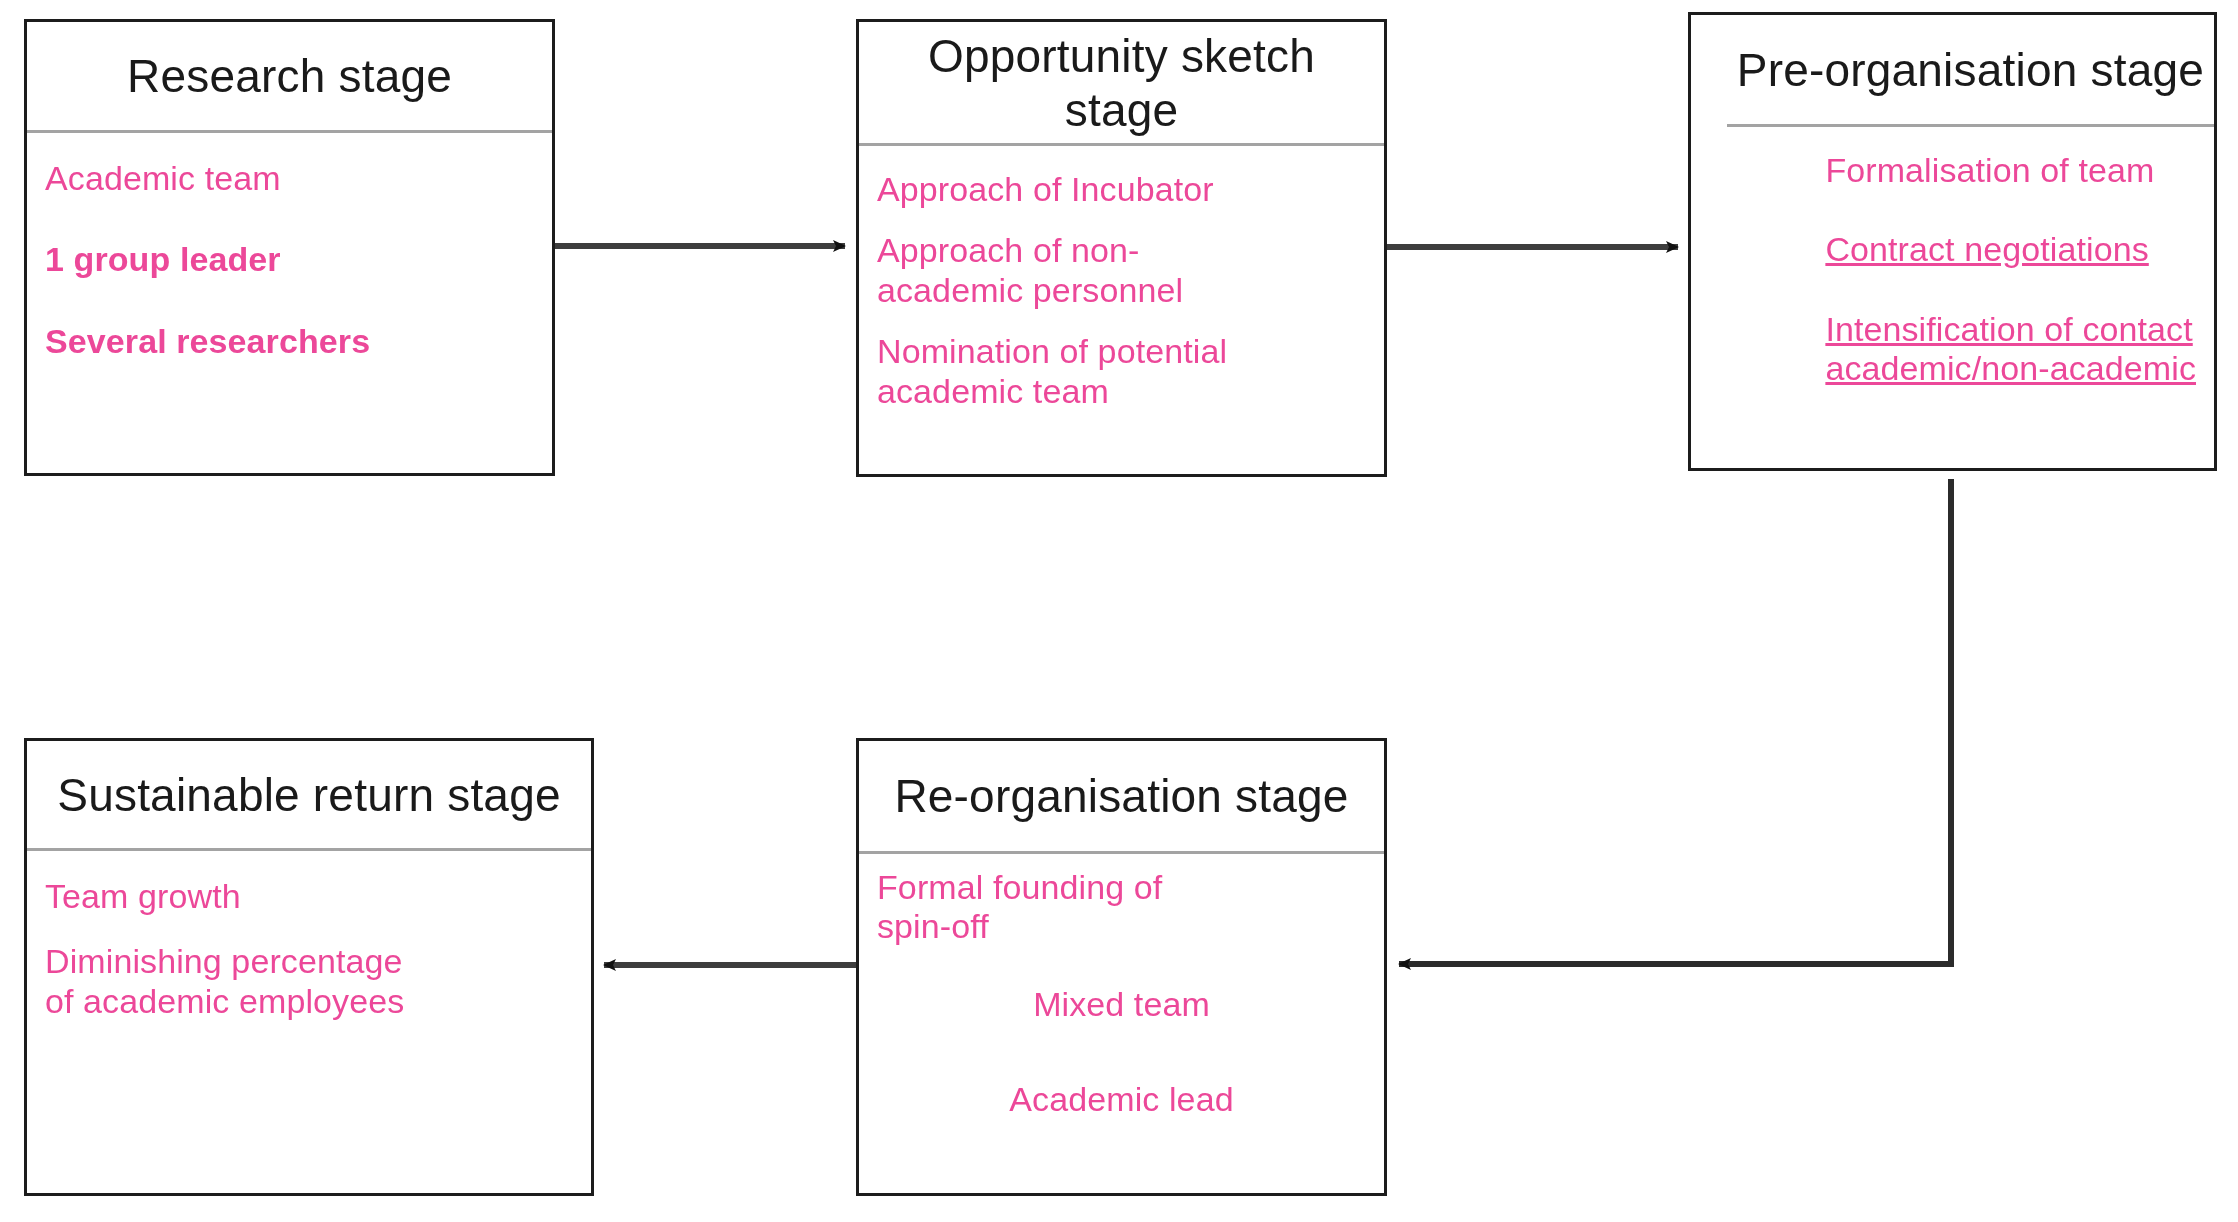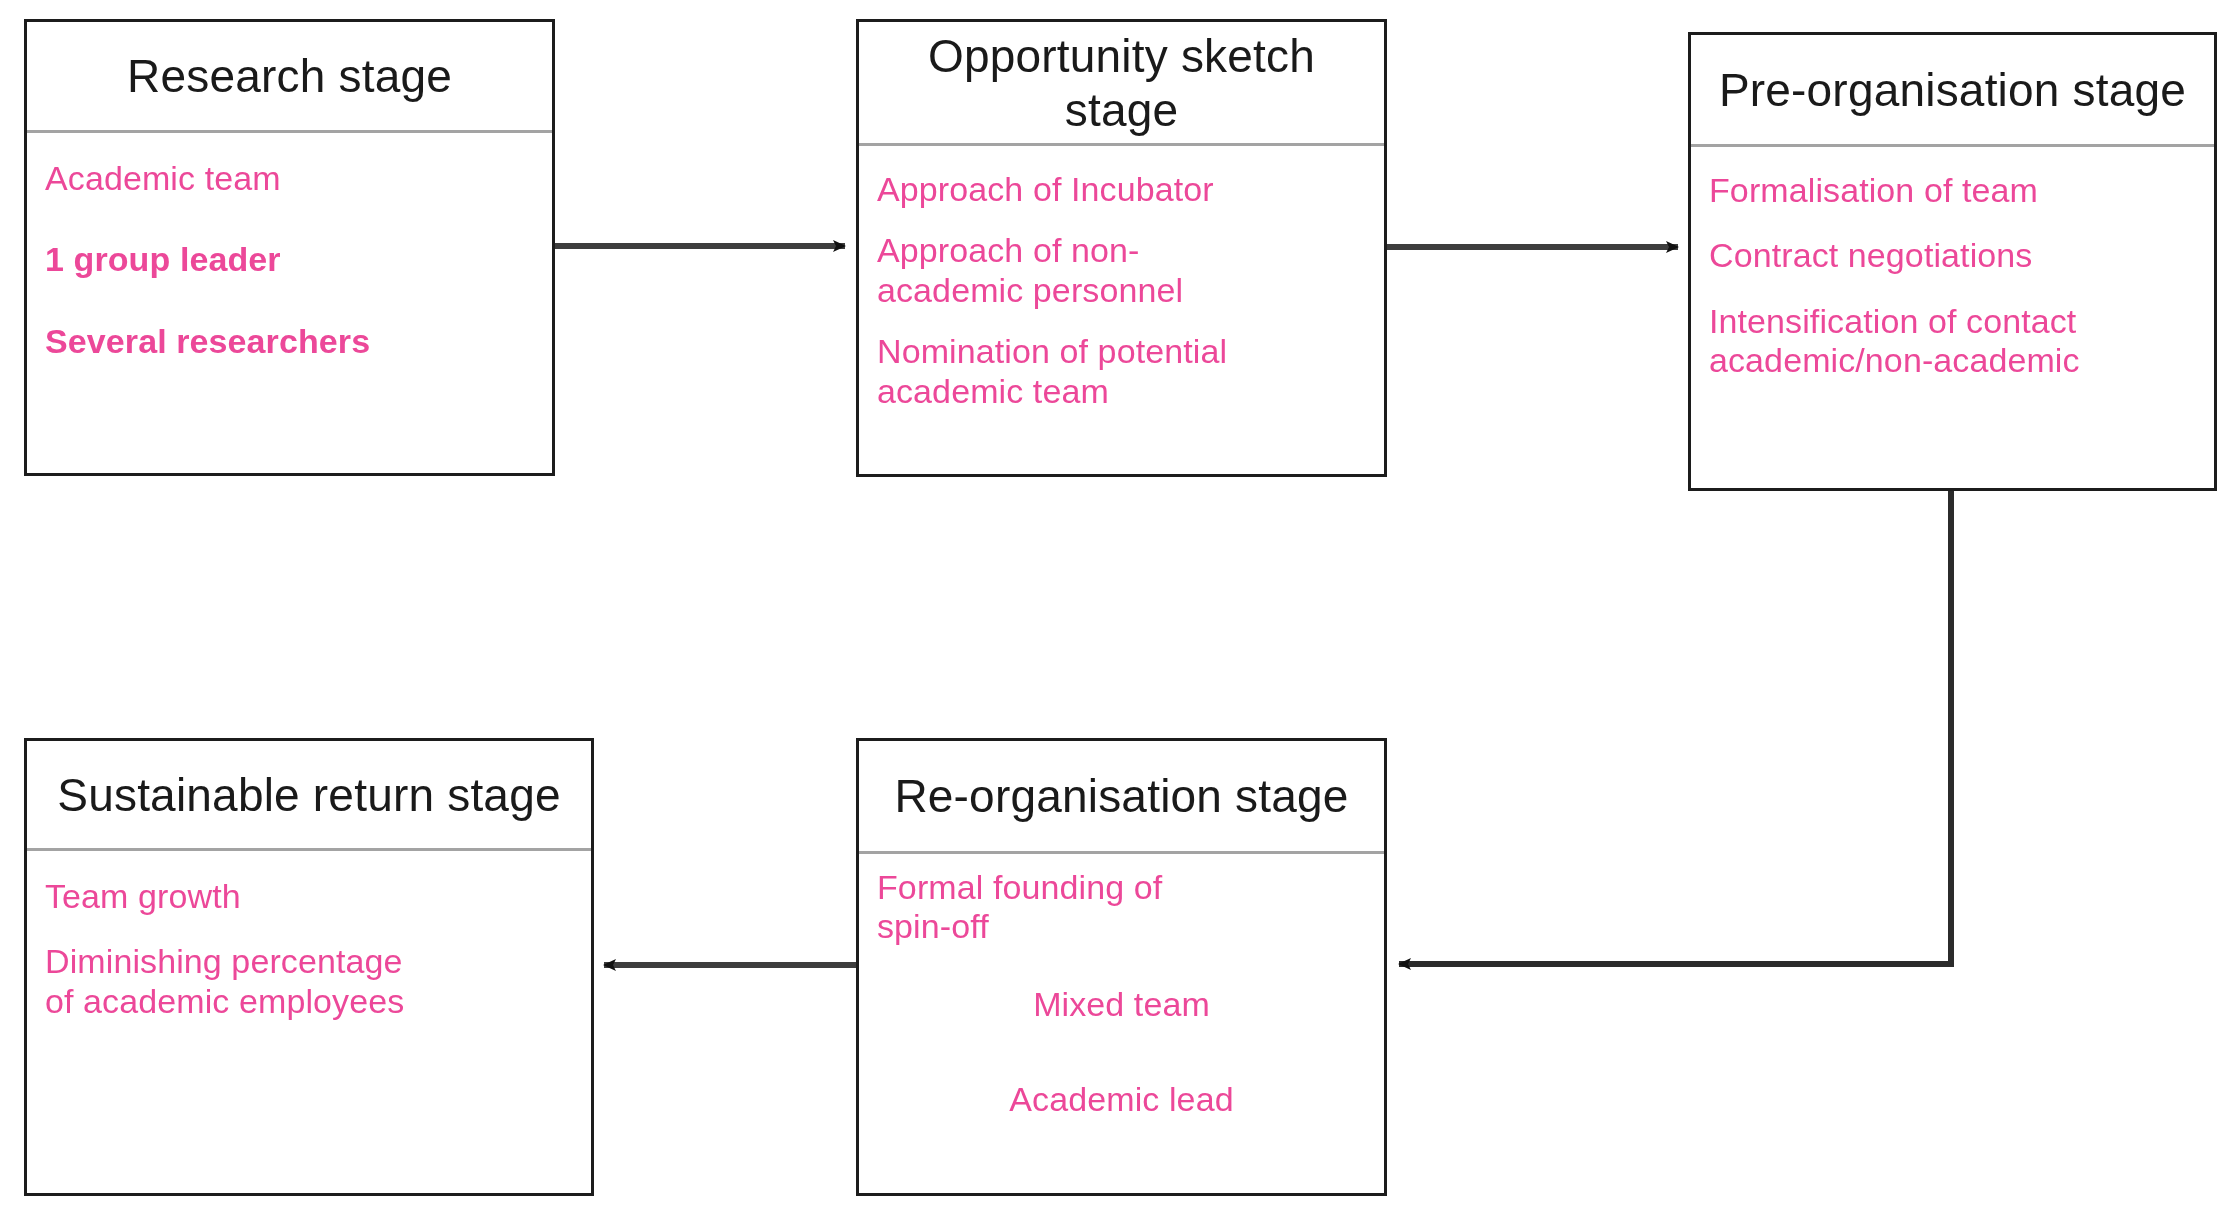--- a/index.html
+++ b/index.html
@@ -67,24 +67,24 @@
   #box-research            { left: 24px;   top: 19px;   width: 531px;  height: 457px; }
   #box-research .stage-header { height: 111px; }
   #box-research .stage-body   { padding-top: 26px; }
   #box-research .stage-item + .stage-item { margin-top: 42px; font-weight: bold; }
 
   #box-opportunity         { left: 856px;  top: 19px;   width: 531px;  height: 458px; }
   #box-opportunity .stage-header { height: 124px; }
   #box-opportunity .stage-body   { padding-top: 24px; }
   #box-opportunity .stage-item + .stage-item { margin-top: 22px; }
 
-  #box-preorg              { left: 1688px; top: 32px;   width: 529px;  height: 459px; }
+  #box-preorg              { left: 1688px; top: 12px;   width: 529px;  height: 459px; align-items: flex-end; }
   #box-preorg .stage-header { height: 112px; }
   #box-preorg .stage-body   { padding-top: 24px; }
-  #box-preorg .stage-item + .stage-item { margin-top: 26px; }
+  #box-preorg .stage-item + .stage-item { margin-top: 40px; text-decoration: underline; }
 
   #box-sustainable         { left: 24px;   top: 738px;  width: 570px;  height: 458px; }
   #box-sustainable .stage-header { height: 110px; }
   #box-sustainable .stage-body   { padding-top: 26px; }
   #box-sustainable .stage-item + .stage-item { margin-top: 26px; }
 
   #box-reorg               { left: 856px;  top: 738px;  width: 531px;  height: 458px; }
   #box-reorg .stage-header { height: 113px; }
   #box-reorg .stage-body   { padding-top: 14px; }
   #box-reorg .stage-item + .stage-item { margin-top: 38px; text-align: center; }

